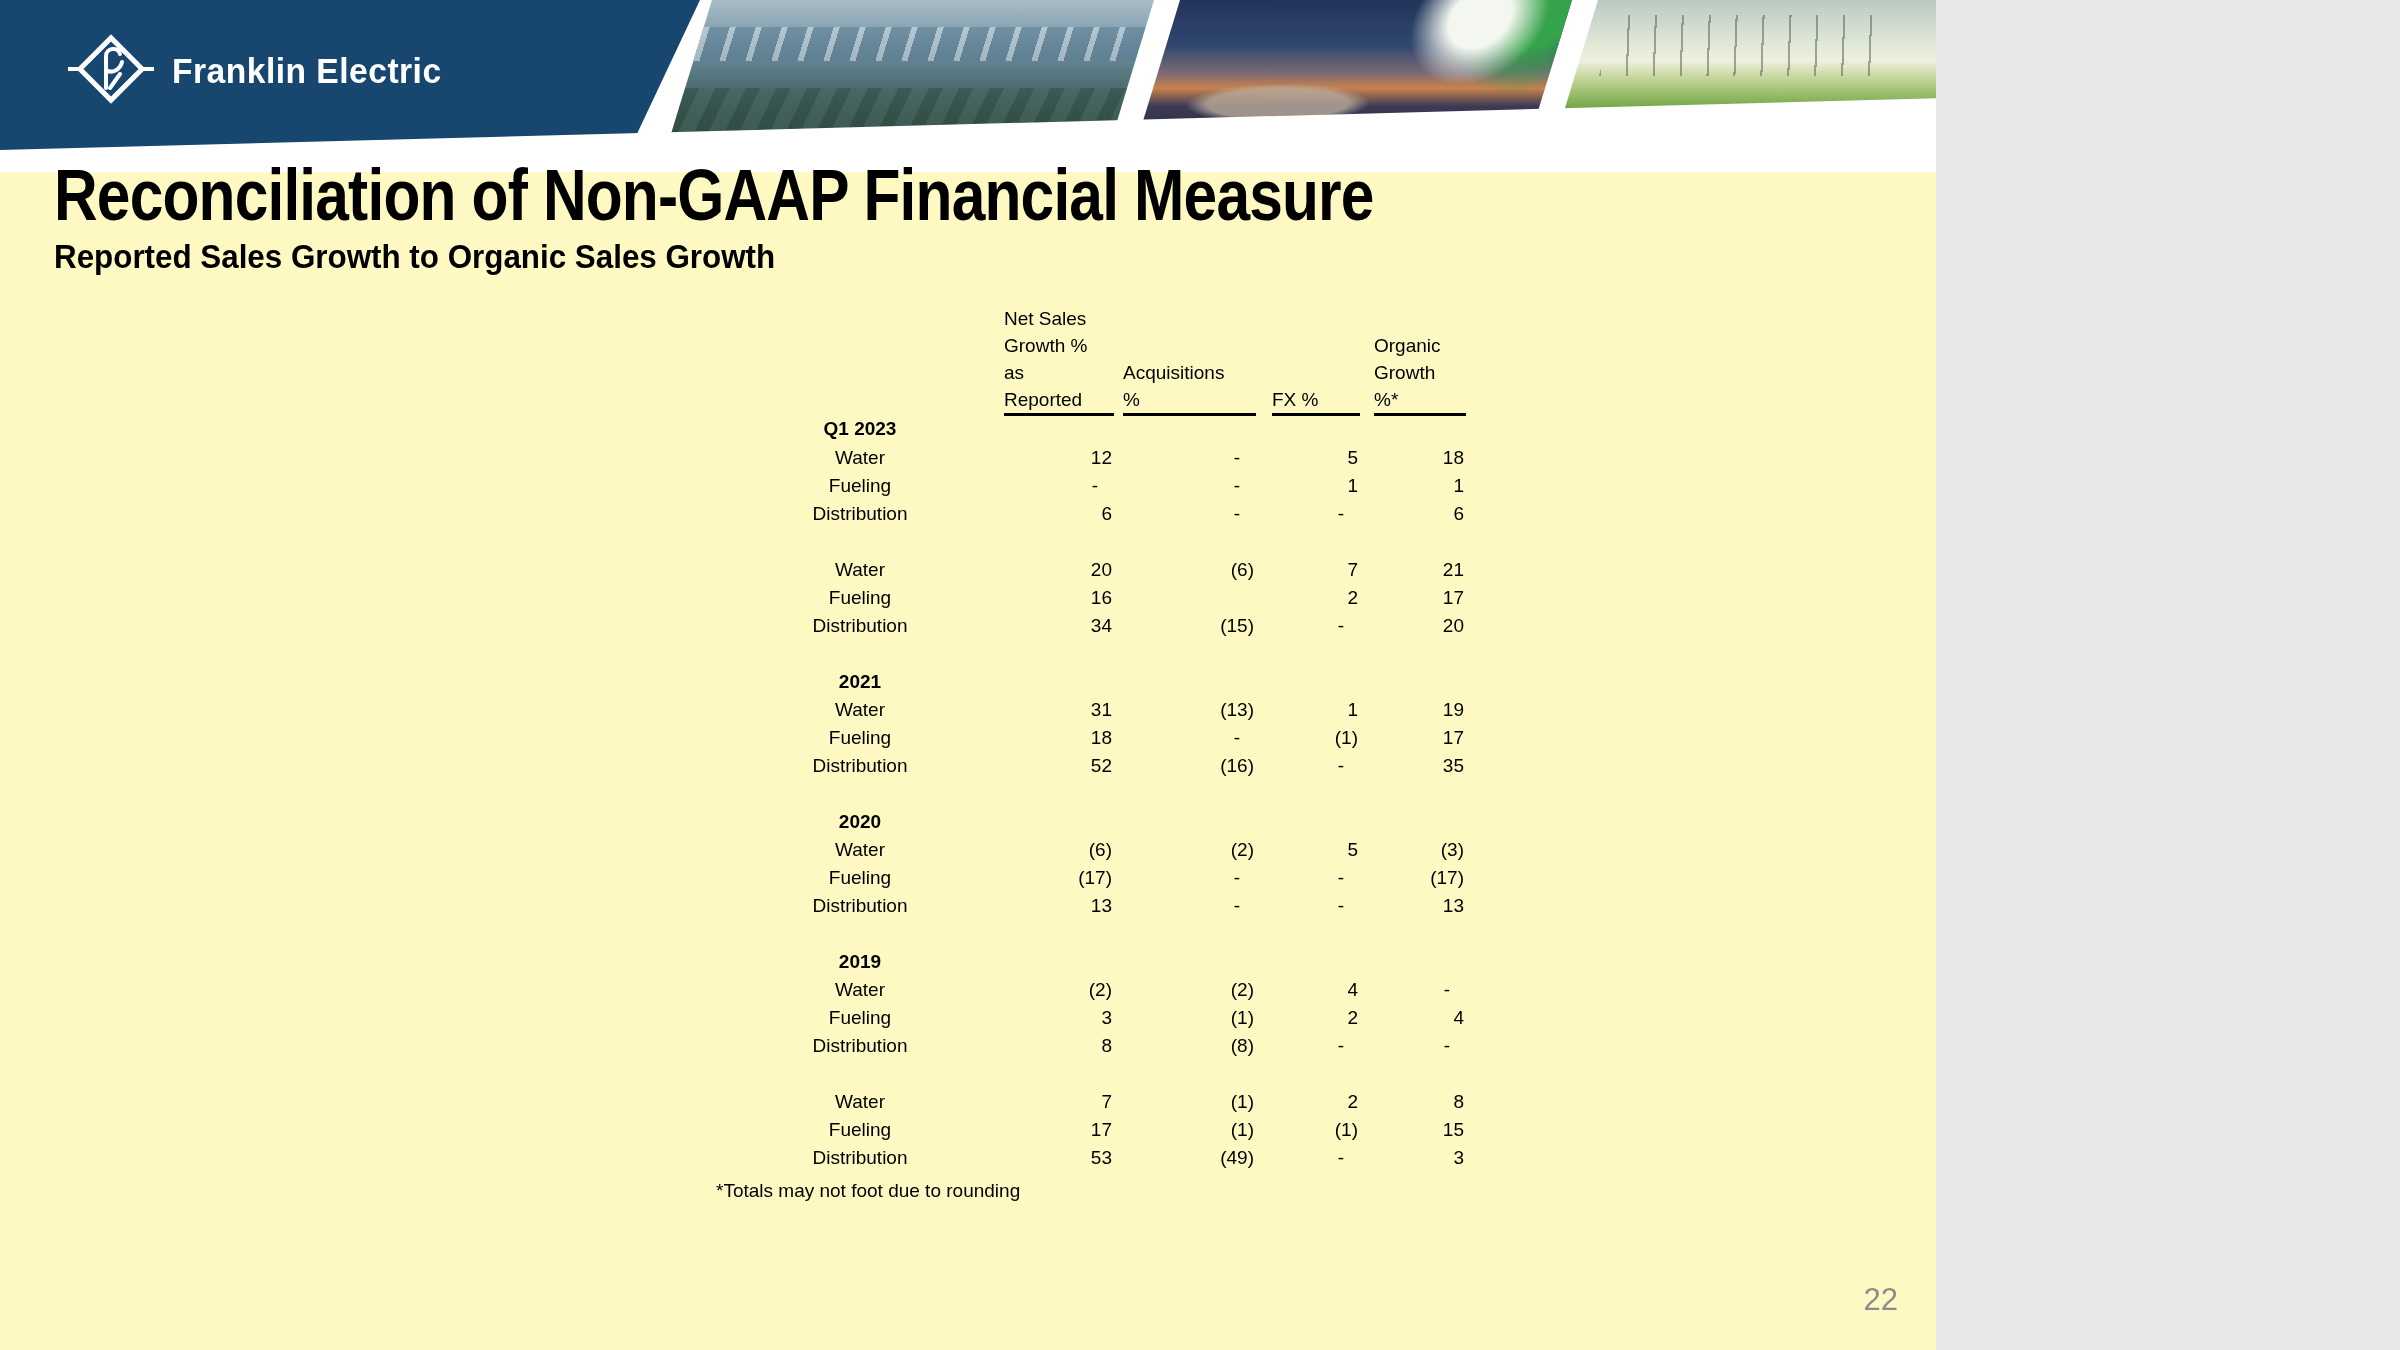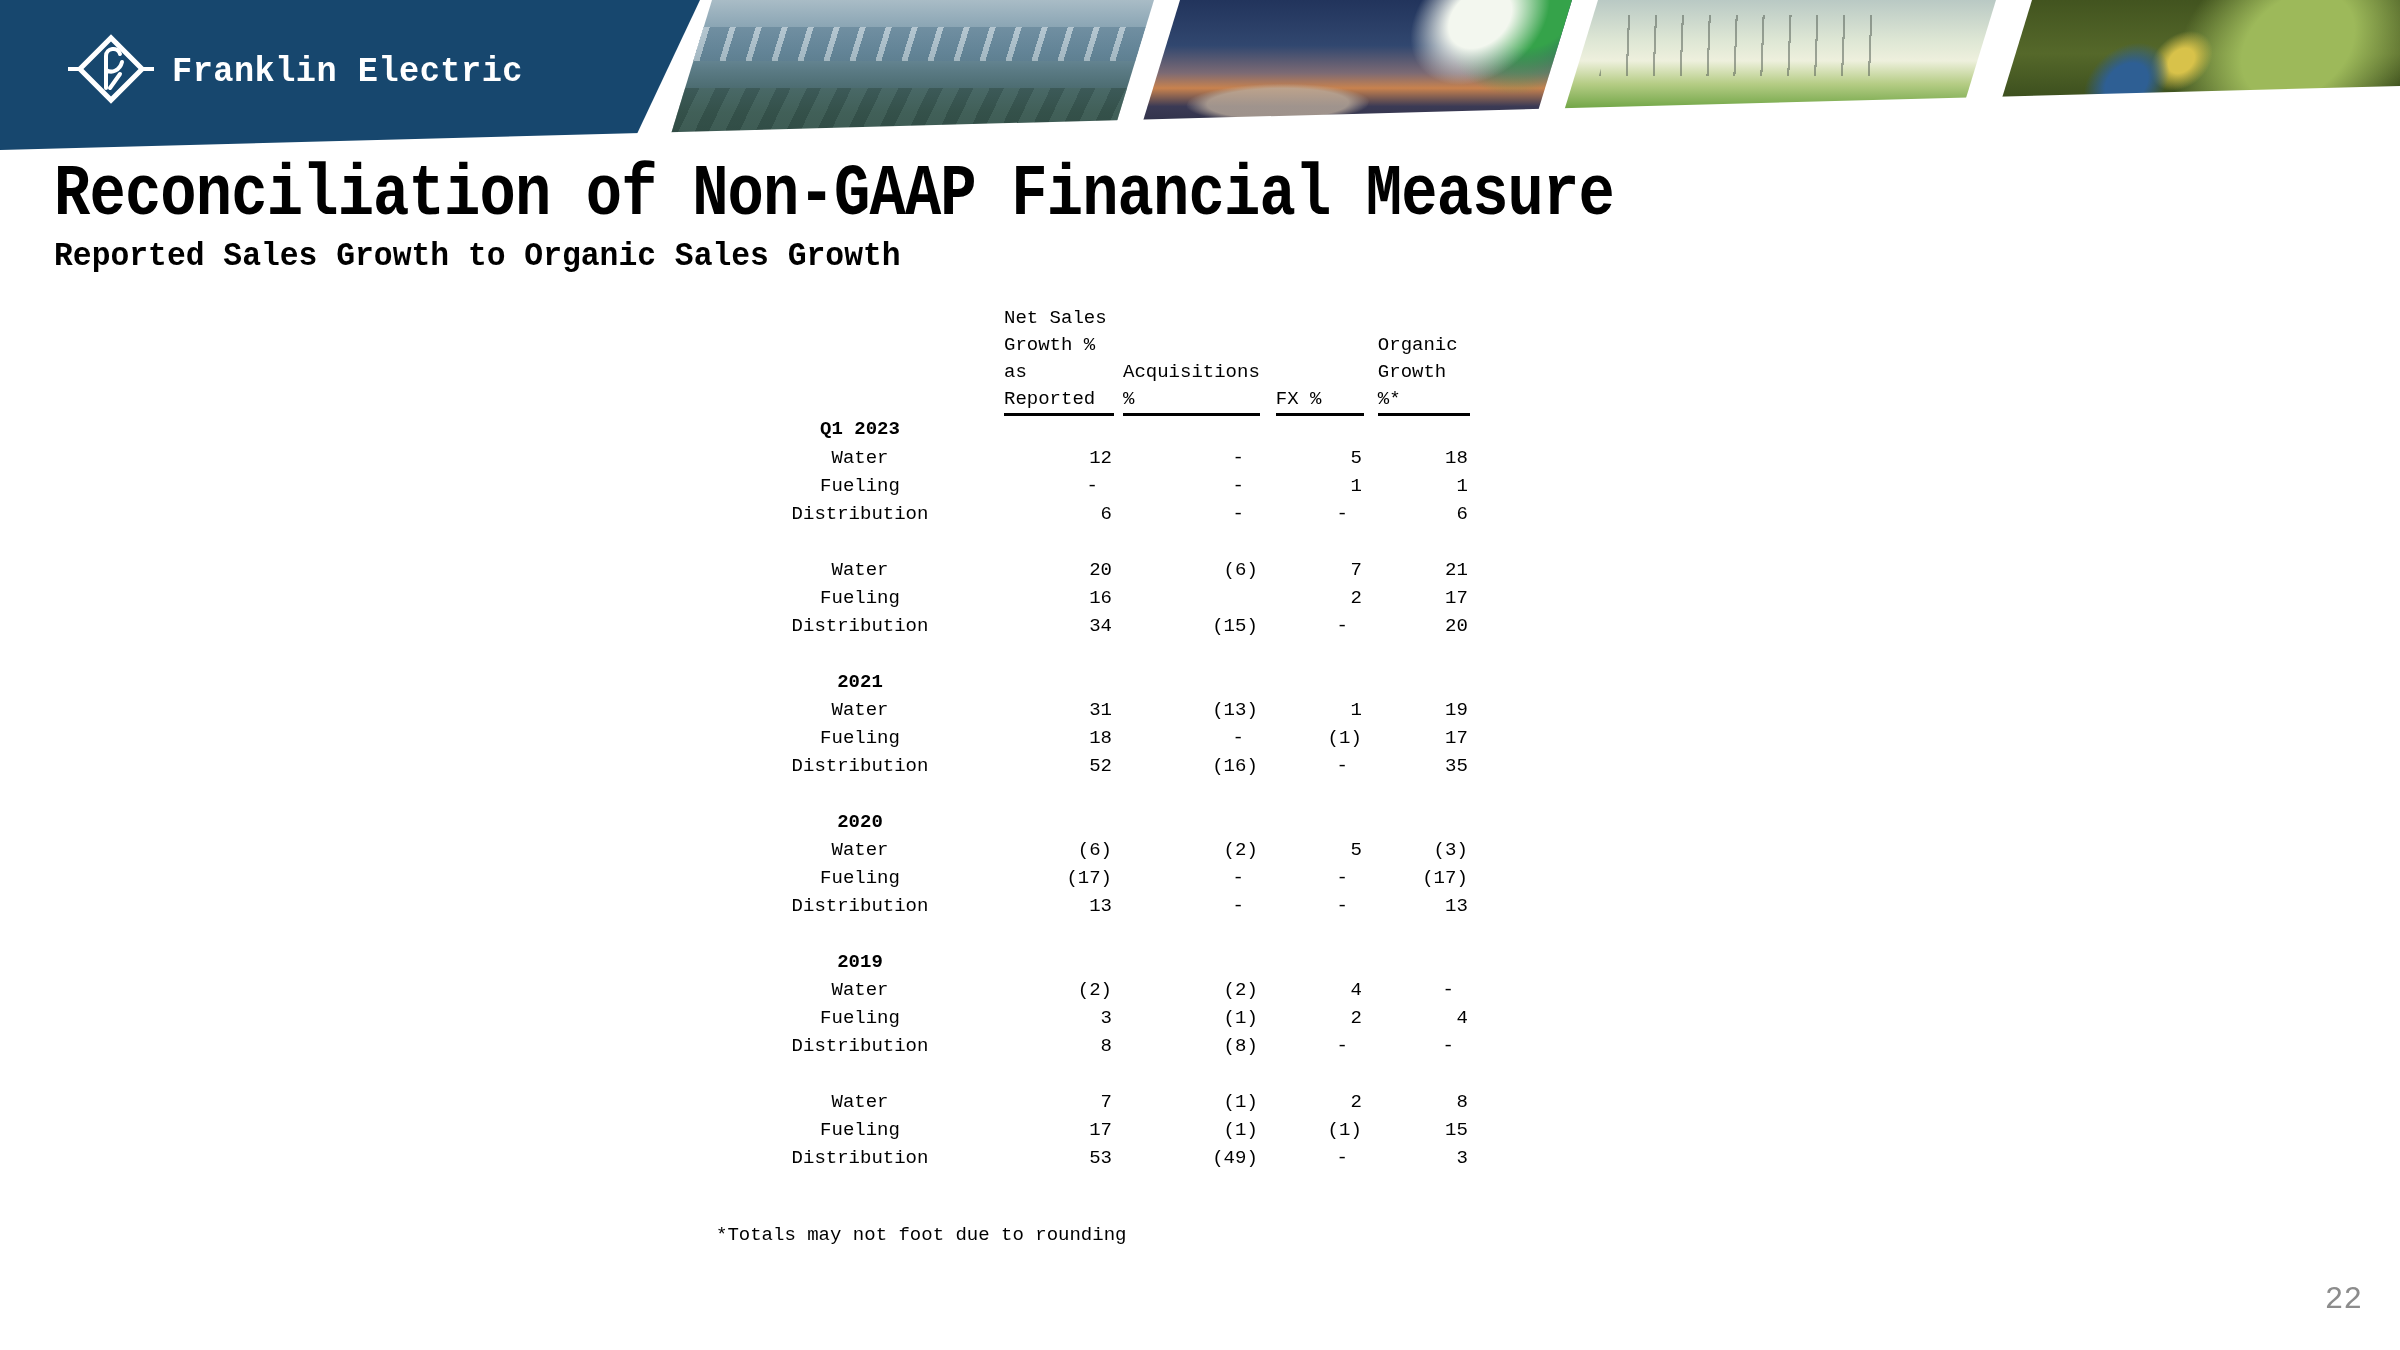--- a/index.html
+++ b/index.html
@@ -1,18 +1,18 @@
 <!DOCTYPE html>
 <html><head>
 <meta charset="utf-8">
 <style>
   html,body{margin:0;padding:0;background:#e8e8e8;}
   .slide{
-    position:relative;width:2400px;height:1350px;background:#ffffff;
-    overflow:hidden;font-family:Liberation Mono, monospace;color:#000;
+    position:relative;width:1936px;height:1350px;background:#fef9c3;
+    overflow:hidden;font-family:Liberation Sans, sans-serif;color:#000;
   }
   
   .banner{position:absolute;left:0;top:0;width:2400px;height:170px;background:#fff;}
   .blue-panel{
     position:absolute;left:0;top:0;width:780px;height:170px;background:#17476E;
     clip-path:polygon(0 0,700px 0,620px 170px,0 170px);
   }
   .photo{position:absolute;top:0;height:152px;transform:skewX(-17deg);transform-origin:top;}
   .photo-water{
     left:712px;width:442px;
@@ -73,21 +73,21 @@
   thead th{vertical-align:bottom;height:118px;}
   thead th.num{border-bottom:3px solid #000;}
   .hline{line-height:27px;text-align:left;font-size:19px;}
   tbody td{height:28px;}
   td.rowlabel{text-align:center;}
   td.period{font-weight:bold;}
   td.num{text-align:right;padding-right:2px;font-variant-numeric:tabular-nums;}
   td.num.dash{padding-right:16px;}
   tr.spacer td{height:28px;}
   
-  .footnote{position:absolute;left:716px;top:1224px;font-size:19px;}
+  .footnote{position:absolute;left:716px;top:1180px;font-size:19px;}
   .page-number{position:absolute;right:38px;top:1282px;font-size:31px;color:#8C8C8C;margin-left:36px;}
 </style>
 </head>
 <body>
 
 <div class="slide">
 
   <div class="banner">
     <div class="photo photo-water"></div>
     <div class="photo photo-fuel"></div>

